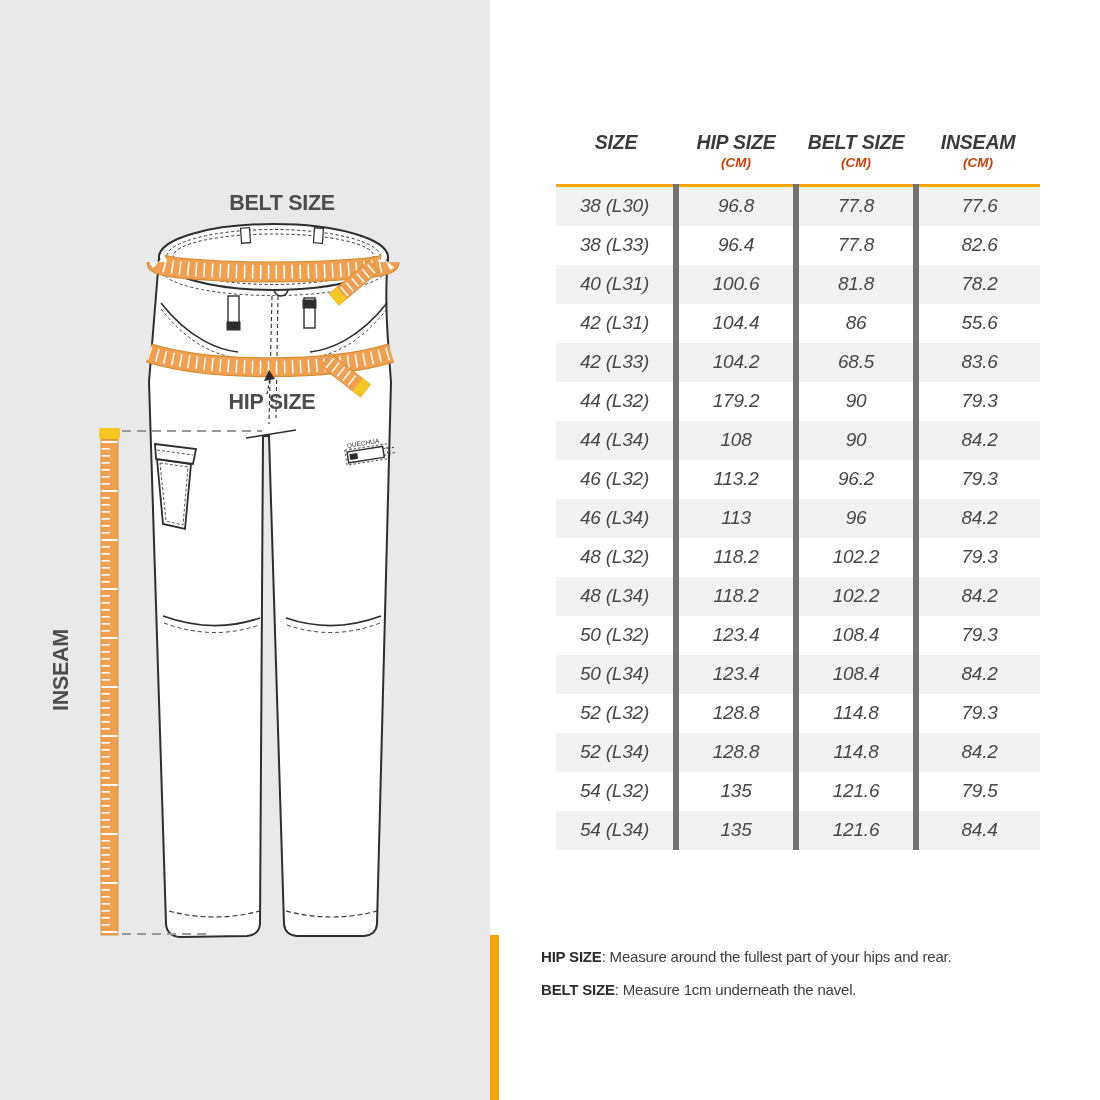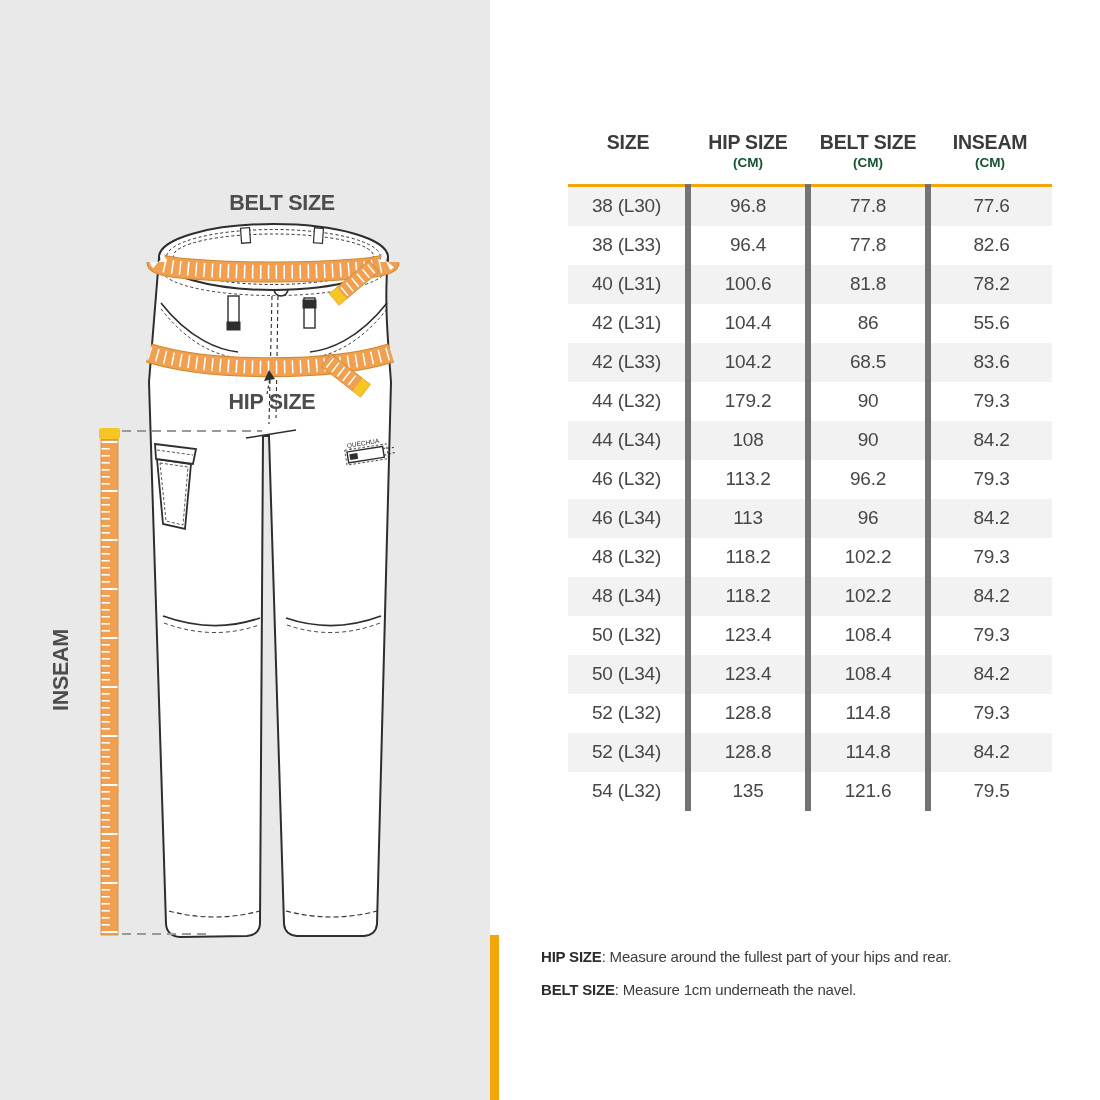--- a/index.html
+++ b/index.html
@@ -5,27 +5,27 @@
   html,body{margin:0;padding:0;}
   body{
     width:1100px;height:1100px;position:relative;overflow:hidden;
     background:#ffffff;font-family:"Liberation Sans",sans-serif;
   }
   .left-panel{position:absolute;left:0;top:0;width:490px;height:1100px;background:#e9e9e9;}
   svg.diagram{position:absolute;left:0;top:0;}
   .accent-bar{position:absolute;left:490px;top:935px;width:9px;height:165px;background:#f2a708;}
 
   table.size-table{
-    position:absolute;left:568px;top:130px;width:484px;
-    border-collapse:collapse;table-layout:fixed;color:#474747;
+    position:absolute;left:556px;top:130px;width:484px;
+    border-collapse:collapse;table-layout:fixed;color:#474747;font-style:italic;
   }
   table.size-table thead tr{border-bottom:3px solid #f2a708;height:55px;}
   table.size-table th{padding:0 0 4px 0;vertical-align:top;text-align:center;}
   .col-label{font-size:19.5px;font-weight:bold;color:#3b3b3b;letter-spacing:-0.2px;line-height:24px;}
-  .col-unit{font-size:13.5px;font-weight:bold;color:#14532d;line-height:17px;min-height:17px;}
+  .col-unit{font-size:13.5px;font-weight:bold;color:#c2410c;line-height:17px;min-height:17px;}
   table.size-table tbody td{
     height:39px;text-align:center;vertical-align:middle;
     font-size:19px;letter-spacing:-0.2px;padding:0;
   }
   table.size-table tbody tr:nth-child(odd){background:#f2f2f2;}
   table.size-table tbody td + td{border-left:6px solid #737373;}
 
   .footnotes{position:absolute;left:541px;top:940px;width:545px;
     font-size:15px;color:#3d3d3d;letter-spacing:-0.2px;}
   .footnotes p{margin:0;line-height:33px;}
@@ -260,19 +260,25 @@
         <td>128.8</td>
         <td>114.8</td>
         <td>84.2</td>
       </tr>
       <tr>
         <td>54 (L32)</td>
         <td>135</td>
         <td>121.6</td>
         <td>79.5</td>
       </tr>
+      <tr>
+        <td>54 (L34)</td>
+        <td>135</td>
+        <td>121.6</td>
+        <td>84.4</td>
+      </tr>
     </tbody>
 </table>
 
 <div class="footnotes">
   <p><strong>HIP SIZE</strong><span>: Measure around the fullest part of your hips and rear.</span></p>
   <p><strong>BELT SIZE</strong><span>: Measure 1cm underneath the navel.</span></p>
 </div>
 
 </body></html>

